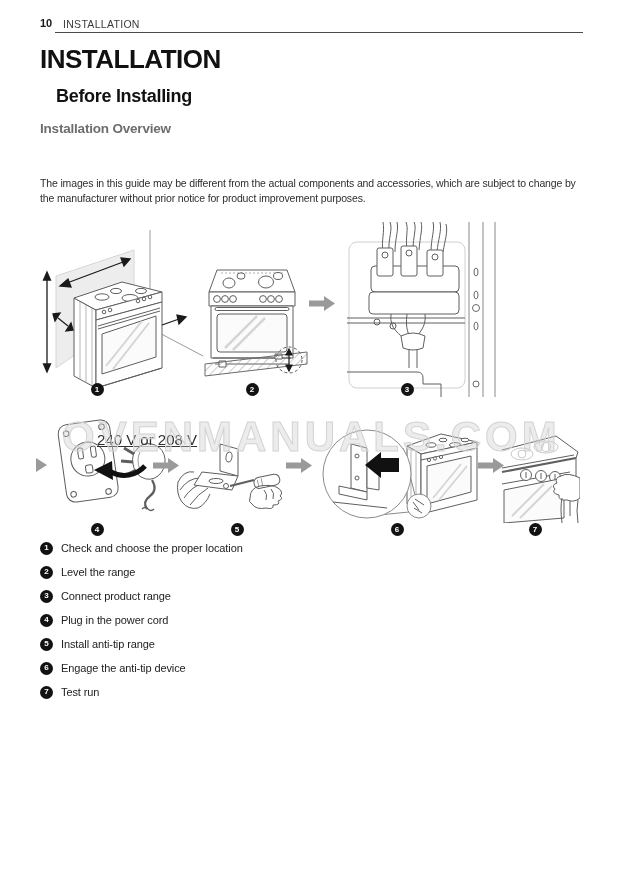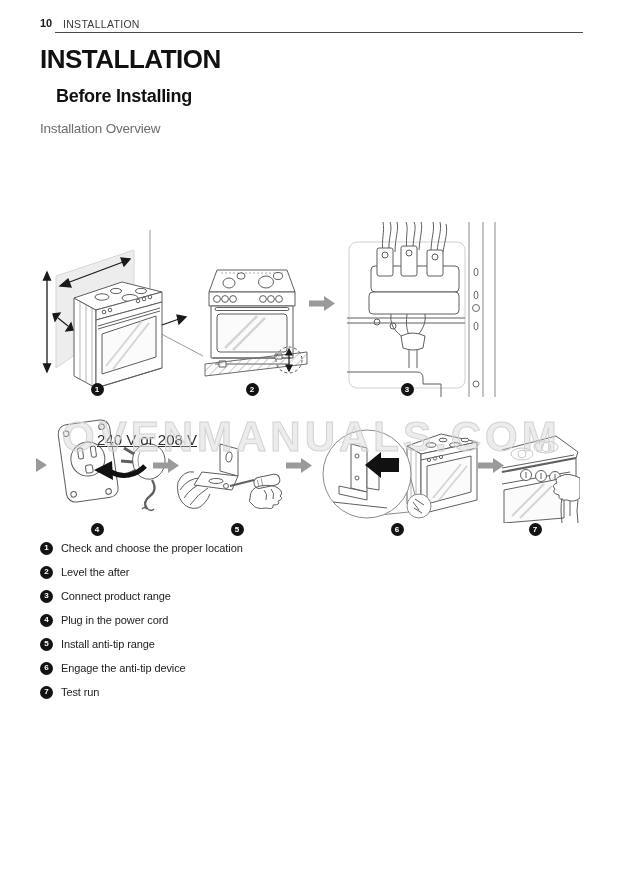--- a/index.html
+++ b/index.html
@@ -8,21 +8,21 @@
     font-family:"Liberation Sans",sans-serif;color:#1f1f1f;
   }
   .abs{position:absolute;}
   
   .hdr-num{left:40px;top:17px;font-size:11px;font-weight:bold;color:#1a1a1a;}
   .hdr-sec{left:63px;top:17.5px;font-size:10.5px;color:#3a3a3a;letter-spacing:.3px;}
   .hdr-rule{left:55px;top:32px;width:528px;height:1px;background:#4a4a4a;}
   
   .h1{left:40px;top:44px;font-size:26px;font-weight:800;letter-spacing:-.5px;color:#111;}
   .h2{left:40px;top:86px;font-size:18px;font-weight:800;letter-spacing:-.3px;color:#111;margin-left:16px;}
-  .h3{left:40px;top:121px;font-size:13.5px;font-weight:normal;letter-spacing:-.2px;color:#6d6d6d;}
+  .h3{left:40px;top:121px;font-size:13.5px;font-weight:bold;letter-spacing:-.2px;color:#6d6d6d;}
   .para{left:40px;width:546px;font-size:10.5px;line-height:15px;letter-spacing:-.15px;color:#2e2e2e;}
   .p1{top:145px;} .p2{top:176px;}
   
   .fig{position:absolute;}
   .badge{
     width:13px;height:13px;border-radius:50%;background:#121212;color:#fff;
     display:flex;align-items:center;justify-content:center;
     font-size:8px;font-weight:bold;line-height:1;
   }
   .fig-badge{position:absolute;}
@@ -43,20 +43,21 @@
 <div class="page">
 
   <div class="abs hdr-num">10</div>
   <div class="abs hdr-sec">INSTALLATION</div>
   <div class="abs hdr-rule"></div>
 
   <div class="abs h1">INSTALLATION</div>
   <div class="abs h2">Before Installing</div>
   <div class="abs h3">Installation Overview</div>
 
+  <div class="abs para p2">The images in this guide may be different from the actual components and accessories, which are subject to change by the manufacturer without prior notice for product improvement purposes.</div>
 
   <svg class="fig" style="left:40px;top:226px" width="165" height="168" viewBox="0 0 165 168">
     <polygon points="16,50 94,24 94,88 16,142" fill="#ededed" stroke="#d6d6d6"></polygon>
     <path d="M110,4 V102 L163,130" fill="none" stroke="#9a9a9a" stroke-width="1"></path>
     <g fill="#fff" stroke="#5f5f5f" stroke-width="1" stroke-linejoin="round">
       <polygon points="34,72 34,150 56,162 56,84"></polygon>
       <path d="M40,76 V154 M46,79 V157 M52,82 V160" fill="none" stroke="#9a9a9a" stroke-width="0.7"></path>
       <polygon points="34,72 82,56 122,66 56,84"></polygon>
       <ellipse cx="62" cy="71" rx="7" ry="3.2"></ellipse>
         <ellipse cx="76" cy="65" rx="5.5" ry="2.6"></ellipse>
@@ -302,21 +303,21 @@
   <span class="badge fig-badge" style="left:390.5px;top:523px">6</span>
   <span class="badge fig-badge" style="left:528.5px;top:523px">7</span>
 
   <div class="abs steps">
     <div class="step-row">
       <span class="badge">1</span>
       <span class="step-label">Check and choose the proper location</span>
     </div>
     <div class="step-row">
       <span class="badge">2</span>
-      <span class="step-label">Level the after</span>
+      <span class="step-label">Level the range</span>
     </div>
     <div class="step-row">
       <span class="badge">3</span>
       <span class="step-label">Connect product range</span>
     </div>
     <div class="step-row">
       <span class="badge">4</span>
       <span class="step-label">Plug in the power cord</span>
     </div>
     <div class="step-row">

